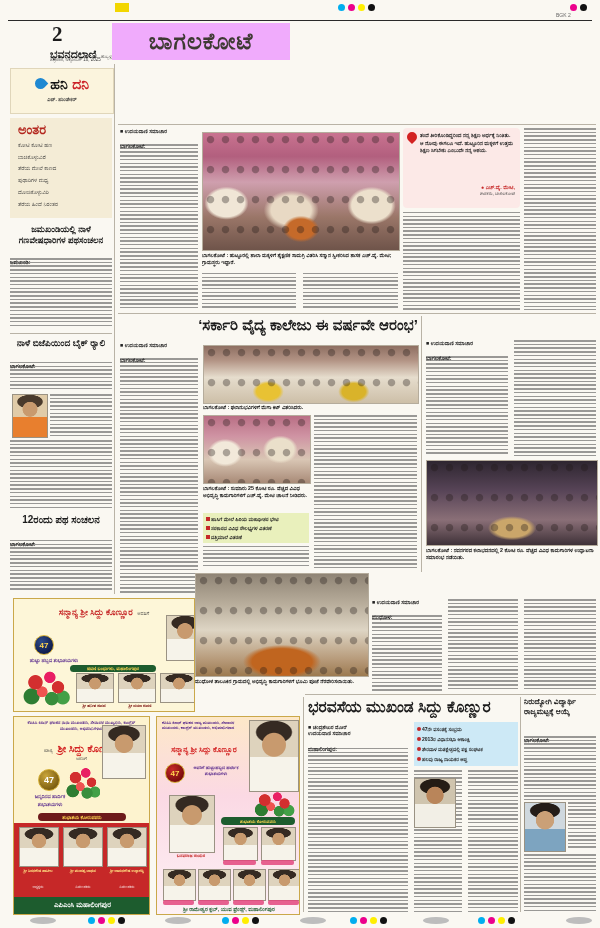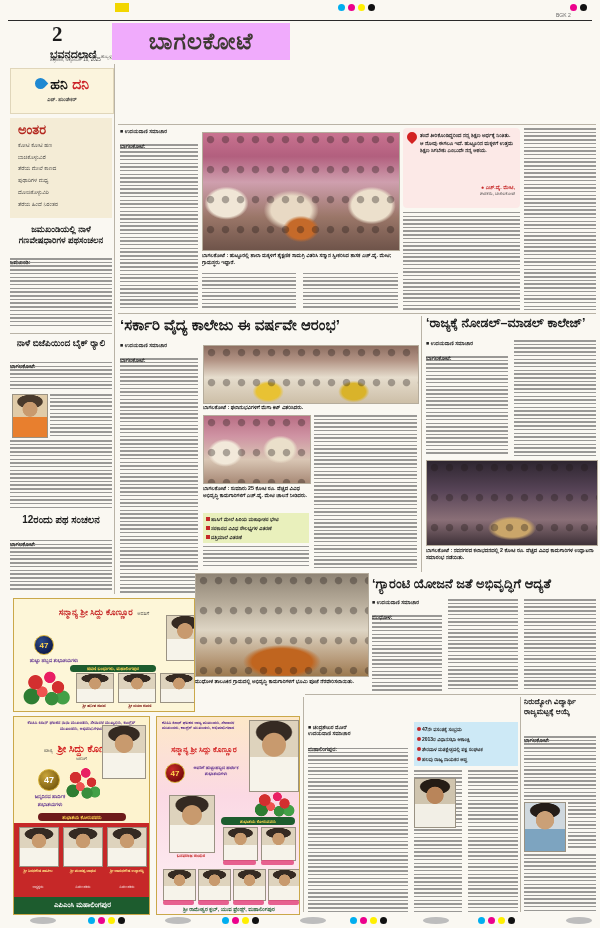--- a/index.html
+++ b/index.html
@@ -177,21 +177,21 @@
     <span class="qdrop" style="left:4px;top:4px;"></span>
     <div style="margin-left:12px;font-size:5.3px;font-weight:bold;line-height:1.45;color:#222;height:52px;overflow:hidden;">ತಂದೆ ತೀರಿಕೊಂಡಿದ್ದರಿಂದ ನನ್ನ ಶಿಕ್ಷಣ ಅರ್ಧಕ್ಕೆ ನಿಂತಿತು. ಆ ನೋವು ಈಗಲೂ ಇದೆ. ಹುಟ್ಟೂರಿನ ಮಕ್ಕಳಿಗೆ ಉತ್ತಮ ಶಿಕ್ಷಣ ಸಿಗಬೇಕು ಎಂಬುದೇ ನನ್ನ ಆಶಯ.</div>
     <div style="text-align:right;font-size:5.3px;font-weight:bold;color:#c62828;">● ಎಚ್.ವೈ. ಮೇಟಿ,</div>
     <div style="text-align:right;font-size:4.6px;color:#444;">ಶಾಸಕರು, ಬಾಗಲಕೋಟೆ</div>
   </div>
   <div class="abs greek" style="left:403px;top:212px;width:117px;height:98px;"></div>
   <div class="abs greek" style="left:524px;top:128px;width:72px;height:182px;"></div>
 
   <div class="hr-light" style="left:118px;top:313px;width:478px;"></div>
 
-  <div class="abs" style="left:120px;top:316px;width:298px;height:22px;font-size:15px;font-weight:bold;overflow:hidden;">‘ಸರ್ಕಾರಿ ವೈದ್ಯ ಕಾಲೇಜು ಈ ವರ್ಷವೇ ಆರಂಭ’</div>
+  <div class="abs" style="left:120px;top:316px;width:298px;height:22px;font-size:15px;font-weight:bold;overflow:hidden;text-align:right;">‘ಸರ್ಕಾರಿ ವೈದ್ಯ ಕಾಲೇಜು ಈ ವರ್ಷವೇ ಆರಂಭ’</div>
   <div class="abs" style="left:120px;top:342px;width:80px;">
     <div class="byline">■ ಉದಯವಾಣಿ ಸಮಾಚಾರ</div>
     <span class="dateline">ಬಾಗಲಕೋಟೆ:</span>
   </div>
   <div class="abs greek" style="left:120px;top:358px;width:78px;height:235px;"></div>
 
   <div class="photo ph-kits" style="left:203px;top:345px;width:214px;height:57px;">
     <div class="crowd"></div>
   </div>
   <div class="abs cap" style="left:203px;top:404px;width:214px;height:8px;">ಬಾಗಲಕೋಟೆ : ಫಲಾನುಭವಿಗಳಿಗೆ ಮೆಗಾ ಕಿಟ್ ವಿತರಿಸಿದರು.</div>
@@ -206,38 +206,36 @@
       <span class="sq" style="background:#c62828;width:4px;height:4px;"></span><span>ಹಾಸಿಗೆ ಮೇಲೆ ಹಿರಿಯ ಮಠಾಧೀಶರ ಭೇಟಿ</span><br>
       <span class="sq" style="background:#c62828;width:4px;height:4px;"></span><span>ಸರಕಾರದ ವಿವಿಧ ಸೌಲಭ್ಯಗಳ ವಿತರಣೆ</span><br>
       <span class="sq" style="background:#c62828;width:4px;height:4px;"></span><span>ದತ್ತಿಮಾಲೆ ವಿತರಣೆ</span>
     </div>
   </div>
   <div class="abs greek" style="left:203px;top:546px;width:106px;height:22px;"></div>
   <div class="abs greek" style="left:314px;top:415px;width:103px;height:153px;"></div>
 
   <div class="vr" style="left:421px;top:316px;height:256px;"></div>
 
-  <div class="abs" style="left:426px;top:316px;width:170px;height:20px;font-size:12.5px;font-weight:bold;overflow:hidden;">‘ರಾಜ್ಯಕ್ಕೆ ನೋಡಲ್–ಮಾಡಲ್ ಕಾಲೇಜ್’</div>
   <div class="abs" style="left:426px;top:340px;width:84px;">
     <div class="byline">■ ಉದಯವಾಣಿ ಸಮಾಚಾರ</div>
     <span class="dateline">ಬಾಗಲಕೋಟೆ:</span>
   </div>
   <div class="abs greek" style="left:426px;top:356px;width:82px;height:100px;"></div>
   <div class="abs greek" style="left:514px;top:340px;width:82px;height:116px;"></div>
   <div class="photo ph-stage" style="left:426px;top:460px;width:170px;height:84px;">
     <div class="crowd"></div>
   </div>
   <div class="abs cap" style="left:426px;top:547px;width:170px;height:23px;">ಬಾಗಲಕೋಟೆ : ನವನಗರದ ಕಲಾಭವನದಲ್ಲಿ 2 ಕೋಟಿ ರೂ. ವೆಚ್ಚದ ವಿವಿಧ ಕಾಮಗಾರಿಗಳ ಉದ್ಘಾಟನಾ ಸಮಾರಂಭ ನಡೆಯಿತು.</div>
 
   <div class="photo ph-crowd" style="left:195px;top:573px;width:172px;height:102px;">
     <div class="crowd"></div>
   </div>
   <div class="abs cap" style="left:195px;top:678px;width:172px;height:16px;">ಮುಧೋಳ ತಾಲೂಕಿನ ಗ್ರಾಮದಲ್ಲಿ ಅಭಿವೃದ್ಧಿ ಕಾಮಗಾರಿಗಳಿಗೆ ಭೂಮಿ ಪೂಜೆ ನೆರವೇರಿಸಲಾಯಿತು.</div>
 
-  <div class="abs" style="left:372px;top:576px;width:226px;height:20px;font-size:13px;font-weight:bold;overflow:hidden;">‘ಗ್ಯಾರಂಟಿ ಯೋಜನೆ ಜತೆ ಅಭಿವೃದ್ಧಿಗೆ ಆದ್ಯತೆ</div>
   <div class="abs" style="left:372px;top:599px;width:72px;">
     <div class="byline">■ ಉದಯವಾಣಿ ಸಮಾಚಾರ</div>
     <span class="dateline">ಮುಧೋಳ:</span>
   </div>
   <div class="abs greek" style="left:372px;top:615px;width:70px;height:77px;"></div>
   <div class="abs greek" style="left:448px;top:599px;width:70px;height:93px;"></div>
   <div class="abs greek" style="left:524px;top:599px;width:72px;height:93px;"></div>
 
   <div class="abs" style="left:13px;top:598px;width:182px;height:114px;background:#fdf6d8;border:1px solid #caa84a;box-sizing:border-box;overflow:hidden;">
     <div style="text-align:center;margin-top:2px;">
@@ -305,20 +303,21 @@
     <div class="namebar" style="left:41px;top:183px;width:31px;"></div>
     <div class="namebar" style="left:76px;top:183px;width:31px;"></div>
     <div class="namebar" style="left:111px;top:183px;width:31px;"></div>
     <div style="position:absolute;left:0;top:189px;width:144px;font-size:5.4px;font-weight:bold;color:#1d5c2e;text-align:center;">ಶ್ರೀ ರಾಮೇಶ್ವರ ಕ್ಲಬ್, ಯುವ ಫ್ರೆಂಡ್ಸ್, ಮಹಾಲಿಂಗಪುರ</div>
   </div>
 
   <div class="hr-light" style="left:305px;top:694px;width:291px;"></div>
   <div class="vr" style="left:303px;top:697px;height:215px;"></div>
   <div class="vr" style="left:520px;top:697px;height:215px;"></div>
 
+  <div class="abs" style="left:308px;top:698px;width:210px;height:22px;font-size:15.5px;font-weight:bold;overflow:hidden;">ಭರವಸೆಯ ಮುಖಂಡ ಸಿದ್ದು ಕೊಣ್ಣುರ</div>
   <div class="abs" style="left:308px;top:724px;width:100px;">
     <div class="byline">■ ಚಂದ್ರಶೇಖರ ಮೋರೆ</div>
     <div class="byline">ಉದಯವಾಣಿ ಸಮಾಚಾರ</div>
     <span class="dateline">ಮಹಾಲಿಂಗಪುರ:</span>
   </div>
   <div class="abs greek" style="left:308px;top:748px;width:100px;height:164px;"></div>
 
   <div class="abs" style="left:414px;top:722px;width:104px;height:44px;background:#cde9f6;padding:2px 3px;box-sizing:border-box;">
     <div style="font-size:5px;font-weight:bold;line-height:2;">
       <span class="sq" style="background:#c62828;width:4px;height:4px;border-radius:50%;"></span><span>47ನೇ ವಸಂತಕ್ಕೆ ಸಂಭ್ರಮ</span><br>

